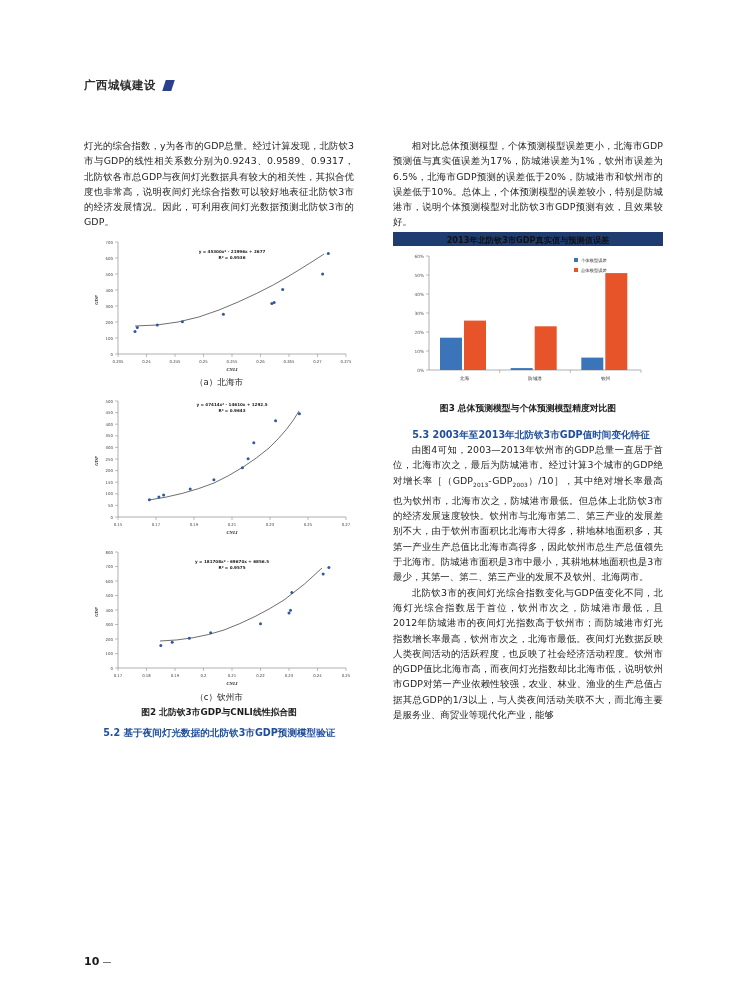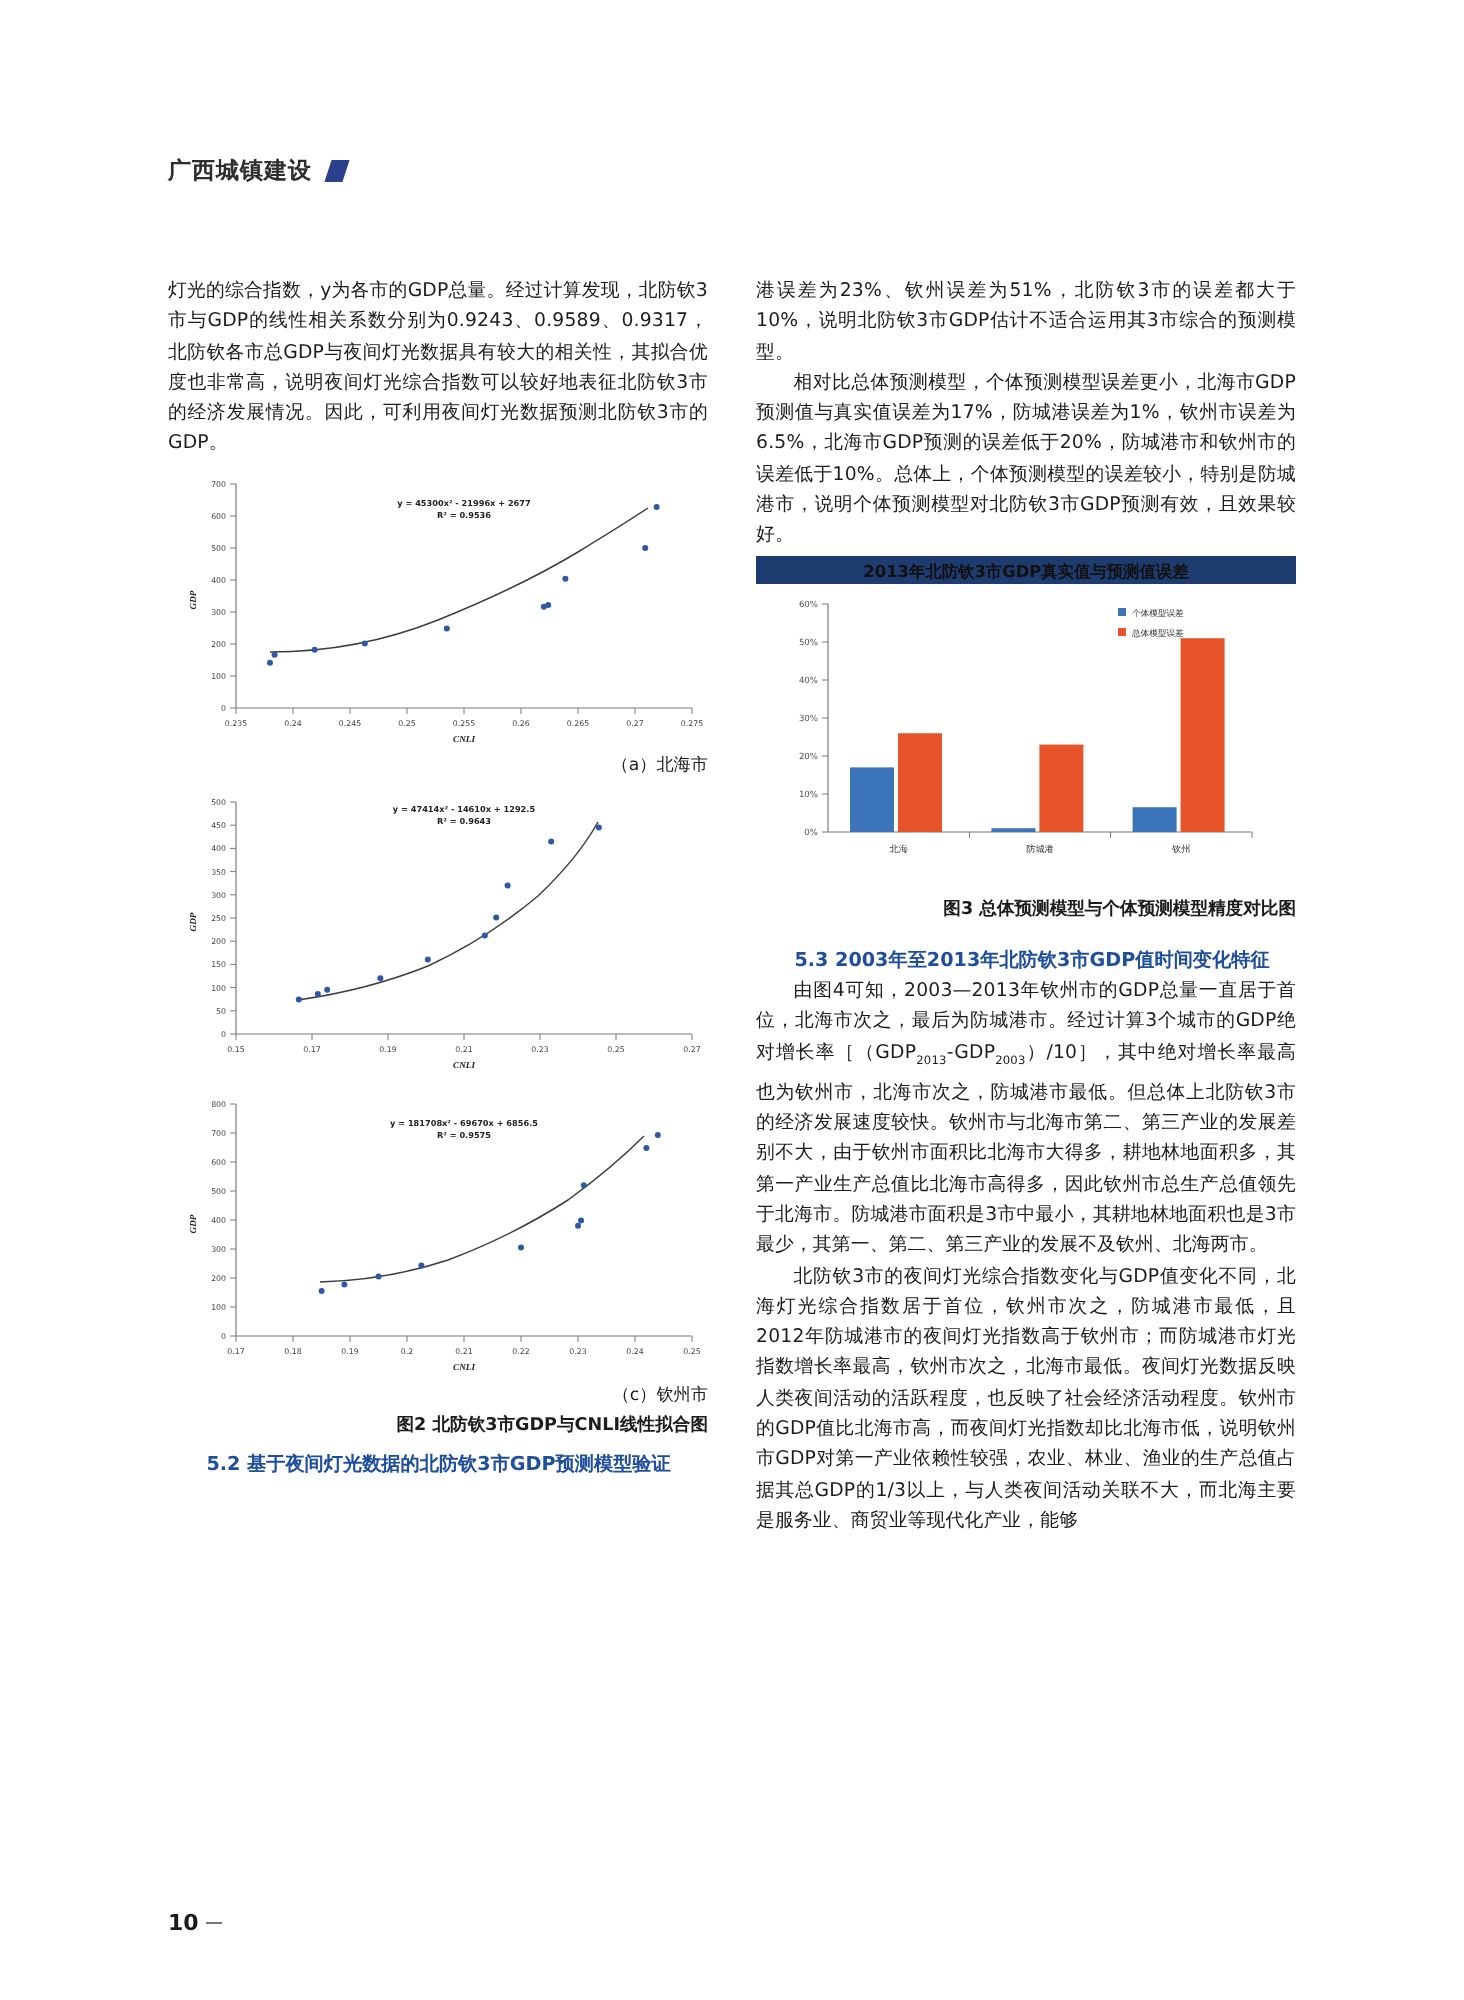--- a/index.html
+++ b/index.html
@@ -26,21 +26,21 @@
     display:inline-block;width:9px;height:11px;
     background:#2b3f8c;
     transform:skewX(-18deg);
     margin-left:3px;
   }
 
   
   .cols{
     position:absolute;left:84px;top:138px;
     width:564px;
-    display:flex;gap:24px;
+    display:flex;gap:39px;
   }
   .col{width:270px;}
 
   p.body{
     margin:0 0 0 0;
     font-family:"DejaVu Sans","Liberation Sans",sans-serif;
     font-size:9.4px;
     line-height:15.3px;
     text-align:justify;
     text-justify:inter-ideograph;
@@ -51,21 +51,21 @@
   .hsec{
     margin:6px 0 0 0;
     font-family:"DejaVu Sans","Liberation Sans",sans-serif;
     font-size:9.6px;line-height:15.3px;font-weight:600;
     color:#1f4e9c;text-indent:2em;
   }
 
   
   .fig{margin:6px 0 0 0;}
   .figcap{
-    text-align:right;
+    text-align:center;
     font-family:"DejaVu Sans","Liberation Sans",sans-serif;
     font-size:8.6px;color:#1c1c1c;margin-top:1px;
   }
   .figcap.main{font-size:8.8px;font-weight:600;margin-top:3px;}
   svg{display:block;}
   .axline{stroke:#7a7a7a;stroke-width:.6;fill:none;}
   .tick{stroke:#7a7a7a;stroke-width:.5;}
   .ticklab{font-family:"DejaVu Sans","Liberation Sans",sans-serif;font-size:3.9px;fill:#444;}
   .axttl{font-family:"Liberation Serif","DejaVu Serif",serif;font-size:4.6px;font-style:italic;font-weight:700;fill:#222;}
   .eqn{font-family:"DejaVu Sans","Liberation Sans",sans-serif;font-size:4.1px;fill:#222;font-weight:600;}
@@ -307,21 +307,20 @@
         </svg>
         <div class="figcap">（c）钦州市</div>
         <div class="figcap main">图2  北防钦3市GDP与CNLI线性拟合图</div>
       </div>
 
       <p class="hsec">5.2  基于夜间灯光数据的北防钦3市GDP预测模型验证</p>
     </div>
 
     <div class="col">
 
-      <p class="body">港误差为23%、钦州误差为51%，北防钦3市的误差都大于10%，说明北防钦3市GDP估计不适合运用其3市综合的预测模型。</p>
       <p class="body indent">相对比总体预测模型，个体预测模型误差更小，北海市GDP预测值与真实值误差为17%，防城港误差为1%，钦州市误差为6.5%，北海市GDP预测的误差低于20%，防城港市和钦州市的误差低于10%。总体上，个体预测模型的误差较小，特别是防城港市，说明个体预测模型对北防钦3市GDP预测有效，且效果较好。</p>
 
       <div class="barfig">
         <svg width="270" height="168" viewBox="0 0 270 168">
 
           <rect x="0" y="0" width="270" height="14" fill="#1f3c70"></rect>
           <text class="bartitle" x="135" y="10.5" text-anchor="middle" fill="#ffffff">2013年北防钦3市GDP真实值与预测值误差</text>
 
           <line class="axline" x1="36" y1="24" x2="36" y2="138"></line>
           <line class="axline" x1="36" y1="138" x2="248" y2="138"></line>

